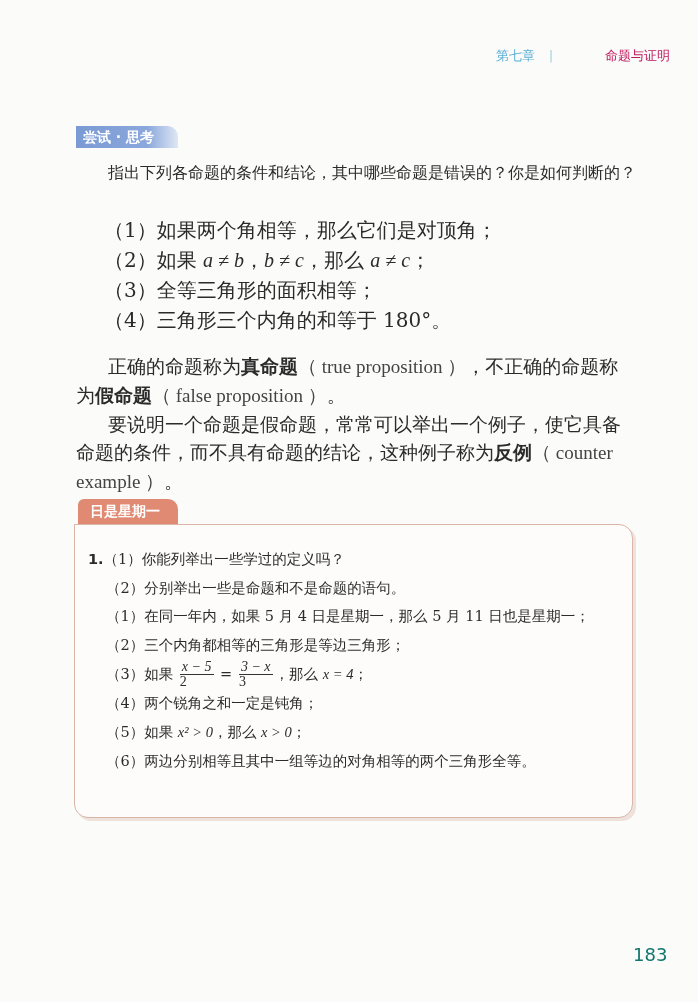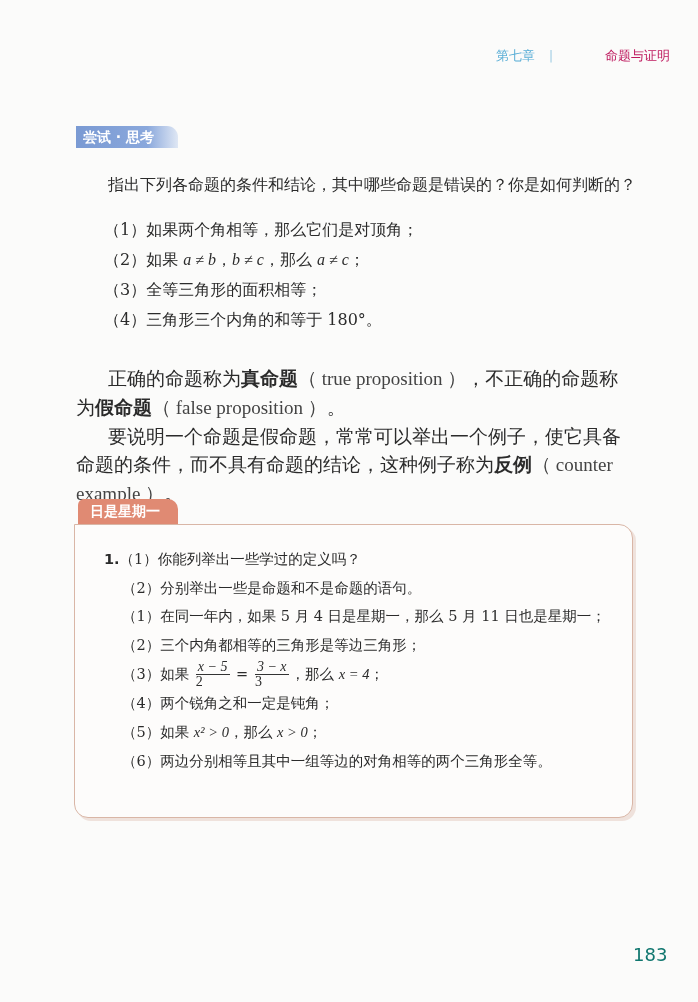--- a/index.html
+++ b/index.html
@@ -16,24 +16,24 @@
   .header .sep { color: #9ccbe2; margin: 0 12px 0 14px; font-size: 12px; }
   .header .title { color: #be185d; margin-left: 40px; }
 
   .tag-blue {
     position: absolute; left: 76px; top: 126px; height: 22px;
     padding: 0 24px 0 7px;
     background: linear-gradient(90deg, #7a9ad3 0%, #8aa8dc 70%, #dfe7f4 100%);
     border-radius: 0 11px 0 0;
     color: #fff; font-family: "DejaVu Sans", sans-serif; font-weight: bold; font-size: 14px; line-height: 22px;
   }
-  .para { position: absolute; font-size: 16px; line-height: 27px; margin-top: 12px; }
+  .para { position: absolute; font-size: 16px; line-height: 27px; }
   .intro { left: 76px; top: 159px; width: 560px; }
   .indent { text-indent: 32px; }
-  .items { position: absolute; left: 104px; top: 215px; font-size: 16px; line-height: 30px; }
+  .items { position: absolute; left: 104px; top: 215px; font-size: 20px; line-height: 30px; }
   .items div { white-space: nowrap; }
   i.m { font-family: "Liberation Serif", serif; font-style: italic; }
   .defs { left: 76px; top: 352px; width: 560px; font-size: 19px; line-height: 28px; }
   .defs b { font-family: "DejaVu Sans", sans-serif; font-weight: bold; }
   .defs .en { font-family: "Liberation Serif", serif; color: #444; }
 
   .tag-red {
     position: absolute; left: 78px; top: 499px; height: 25px;
     padding: 0 18px 0 12px;
     background: #e08a73;
@@ -41,21 +41,21 @@
     color: #fff; font-family: "DejaVu Sans", sans-serif; font-weight: bold; font-size: 14px; line-height: 25px;
   }
   .box {
     position: absolute; left: 74px; top: 524px; width: 557px; height: 292px;
     border: 1.5px solid #d9b6a6; border-radius: 14px 14px 14px 14px;
     border-top-left-radius: 0;
     background: #fdfcfb;
     box-shadow: 3px 3px 0 #efe2dc;
   }
   .ex { position: absolute; left: 88px; top: 545px; font-size: 14.5px; line-height: 28.7px; font-family: "DejaVu Serif", serif; }
-  .ex div { white-space: nowrap; margin-left: 16px; }
+  .ex div { white-space: nowrap; }
   .ex .sub { padding-left: 18px; }
   .num { font-family: "DejaVu Sans", sans-serif; font-weight: bold; }
   .frac { display: inline-flex; flex-direction: column; align-items: flex-start; vertical-align: middle; font-family: "Liberation Serif", serif; font-style: italic; line-height: 14px; font-size: 14px; margin: 0 2px; }
   .frac .top { border-bottom: 1px solid #333; padding: 0 2px; }
   .frac .bot { font-style: normal; }
   .pagenum { position: absolute; left: 602px; top: 944px; font-family: "DejaVu Sans", sans-serif; font-size: 18px; color: #0f766e; margin-left: 31px; }
 </style>
 </head>
 <body>
 

